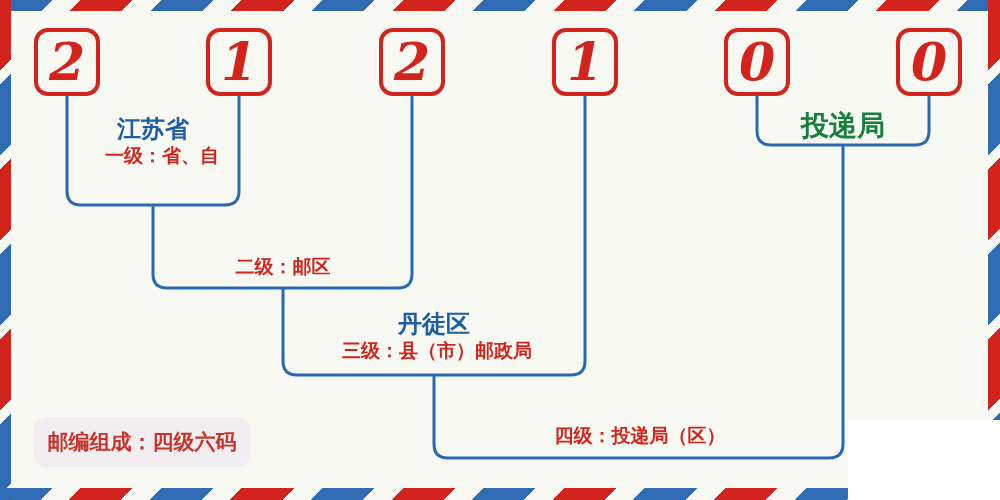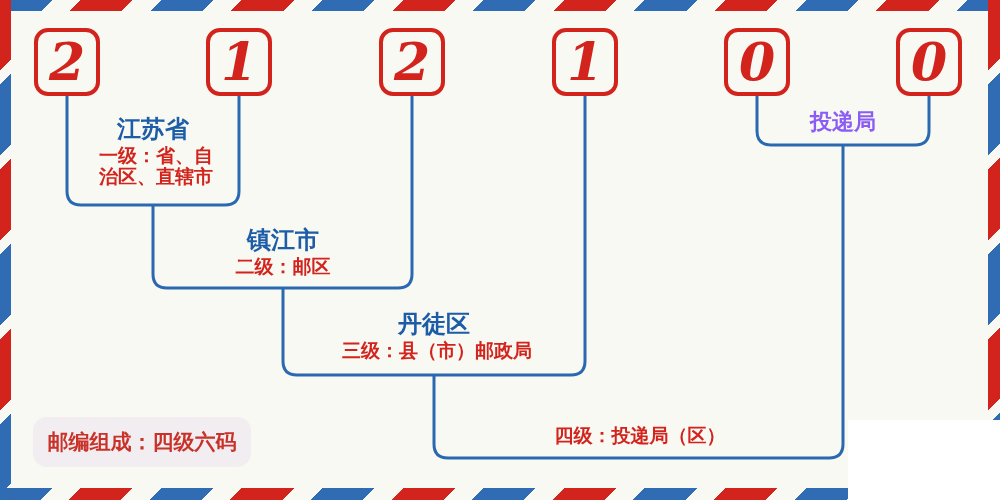--- a/index.html
+++ b/index.html
@@ -46,21 +46,21 @@
     font-size:52px; color:#d2241d; line-height:1;
   }
   
   #connectors { position:absolute; left:0; top:0; z-index:2; }
   
   .lbl {
     position:absolute; white-space:nowrap; text-align:center;
     transform:translateX(-50%); z-index:4; font-weight:bold;
   }
   .lbl-blue { color:#1d5ca6; font-size:24px; }
-  .lbl-blue-sm { color:#8b5cf6; font-size:22px; }
+  .lbl-blue-sm { color:#15803d; font-size:28px; }
   .lbl-red { color:#d2241d; font-size:19px; line-height:21px; }
   
   .badge {
     position:absolute; left:33px; top:417px; width:218px; height:50px;
     background:#f2edf1; border-radius:14px; z-index:4;
     display:flex; align-items:center; justify-content:center;
   }
   .badge span {
     color:#c93229; font-weight:bold; font-size:21px;
     font-family:Liberation Serif, serif;
@@ -100,26 +100,24 @@
     <g fill="none" stroke="#2a69b2" stroke-width="3">
       <path d="M 67 96 V 191 Q 67 205 81 205 H 225 Q 239 205 239 191 V 96" stroke="#2a69b2"></path>
       <path d="M 153 205 V 274 Q 153 288 167 288 H 398 Q 412 288 412 274 V 96" stroke="#2a69b2"></path>
       <path d="M 283 288 V 361 Q 283 375 297 375 H 571 Q 585 375 585 361 V 96" stroke="#2a69b2"></path>
       <path d="M 434 375 V 444 Q 434 458 448 458 H 829 Q 843 458 843 444 V 145" stroke="#2a69b2"></path>
       <path d="M 757 96 V 131 Q 757 145 771 145 H 915 Q 929 145 929 131 V 96" stroke="#2a69b2"></path>
     </g>
   </svg>
 
   <div class="lbl lbl-blue" style="left:153px; top:113px">江苏省</div>
-  <div class="lbl lbl-red" style="left:156px; top:145px">
+  <div class="lbl lbl-red" style="left:162px; top:145px">
     <div>一级：省、自</div>
-    <div>治区、直辖市</div>
   </div>
 
-  <div class="lbl lbl-blue" style="left:283px; top:224px">镇江市</div>
   <div class="lbl lbl-red" style="left:283px; top:256px">二级：邮区</div>
 
   <div class="lbl lbl-red" style="left:437px; top:340px">三级：县（市）邮政局</div>
   <div class="lbl lbl-blue" style="left:434px; top:308px">丹徒区</div>
 
   <div class="lbl lbl-red" style="left:640px; top:425px">四级：投递局（区）</div>
 
   <div class="lbl lbl-blue-sm" style="left:843px; top:107px">投递局</div>
 
   <div class="badge">

